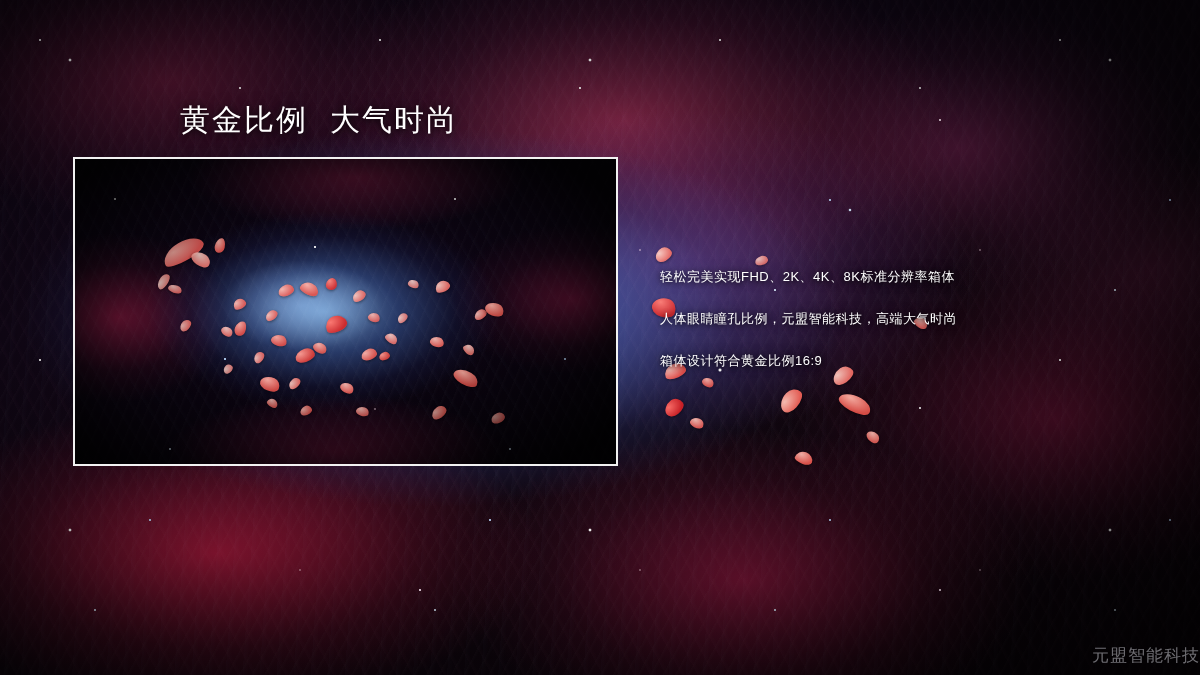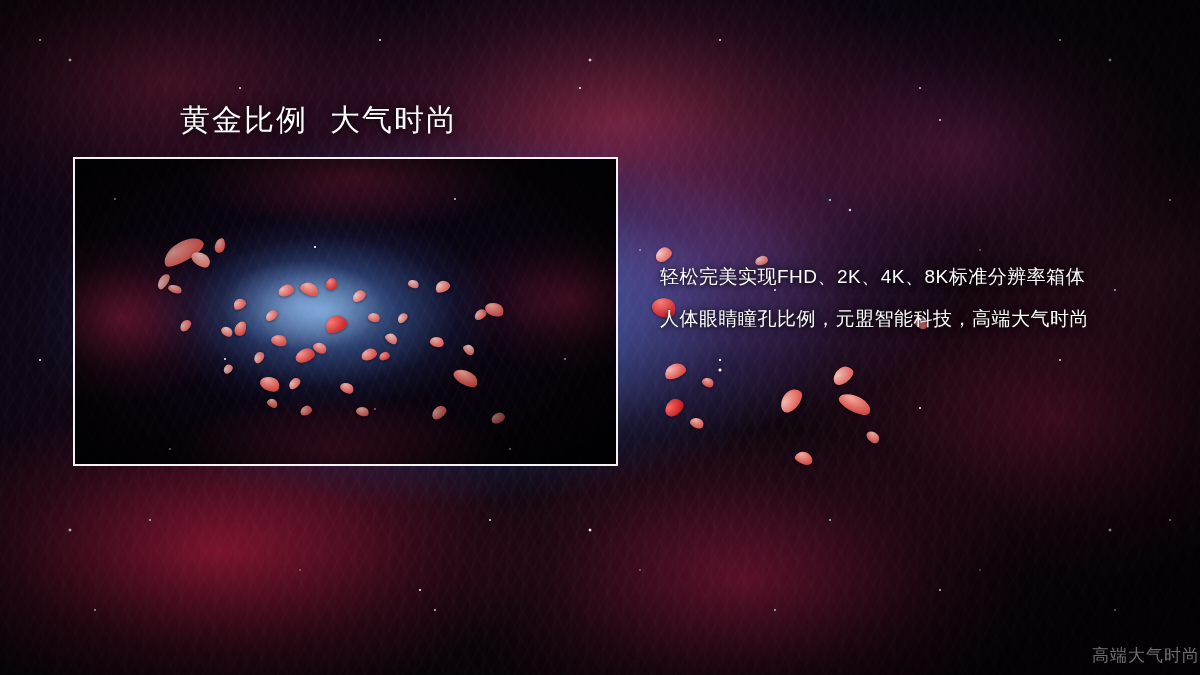--- a/index.html
+++ b/index.html
@@ -129,21 +129,21 @@
       repeating-linear-gradient(58deg,  rgba(160,200,250,0.04) 0px, rgba(0,0,0,0) 4px, rgba(0,0,0,0) 13px);
   }
   .frame-vignette {
     position:absolute; inset:0;
     background:radial-gradient(ellipse 62% 66% at 48% 50%, rgba(0,0,0,0) 40%, rgba(0,0,0,0.45) 76%, rgba(0,0,0,0.85) 100%);
   }
 
   
   .body-text { position:absolute; left:660px; top:256px; }
   .body-line {
-    font-size:19px;
+    font-size:13px;
     line-height:42px;
     color:#ffffff;
     white-space:nowrap;
     letter-spacing:0.5px;
     text-shadow:0 1px 5px rgba(0,0,0,0.85), 0 0 12px rgba(0,0,0,0.6);
   }
 
   
   .watermark {
     position:absolute;
@@ -255,17 +255,18 @@
         <div class="petal" style="left: 416px; top: 254px; width: 14px; height: 10px; opacity: 0.88; transform: rotate(-20deg); background: radial-gradient(at 30% 28%, rgb(255, 190, 180) 0%, rgb(232, 96, 90) 72%, rgb(232, 96, 90) 100%); box-shadow: rgba(0, 0, 0, 0.45) 0px 1px 3px;"></div>
         <div class="petal" style="left: 333px; top: 121px; width: 11px; height: 8px; opacity: 0.85; transform: rotate(26deg); background: radial-gradient(at 30% 28%, rgb(255, 214, 206) 0%, rgb(240, 124, 116) 72%, rgb(240, 124, 116) 100%); box-shadow: rgba(0, 0, 0, 0.45) 0px 1px 3px;"></div>
         <div class="petal" style="left: 148px; top: 206px; width: 10px; height: 8px; opacity: 0.84; transform: rotate(-44deg); background: radial-gradient(at 30% 28%, rgb(255, 218, 210) 0%, rgb(242, 136, 128) 72%, rgb(242, 136, 128) 100%); box-shadow: rgba(0, 0, 0, 0.45) 0px 1px 3px; border-radius: 60% 40% 52% 48% / 58% 62% 38% 42%;"></div>
       </div>
     <div class="frame-vignette"></div>
   </div>
 
   <div class="body-text">
     <div class="body-line">轻松完美实现FHD、2K、4K、8K标准分辨率箱体</div>
     <div class="body-line">人体眼睛瞳孔比例，元盟智能科技，高端大气时尚</div>
+    <div class="body-line">箱体设计符合黄金比例16:9</div>
   </div>
 
-  <div class="watermark">高端大气时尚</div>
+  <div class="watermark">元盟智能科技</div>
 
 </div>
 
 </body></html>

